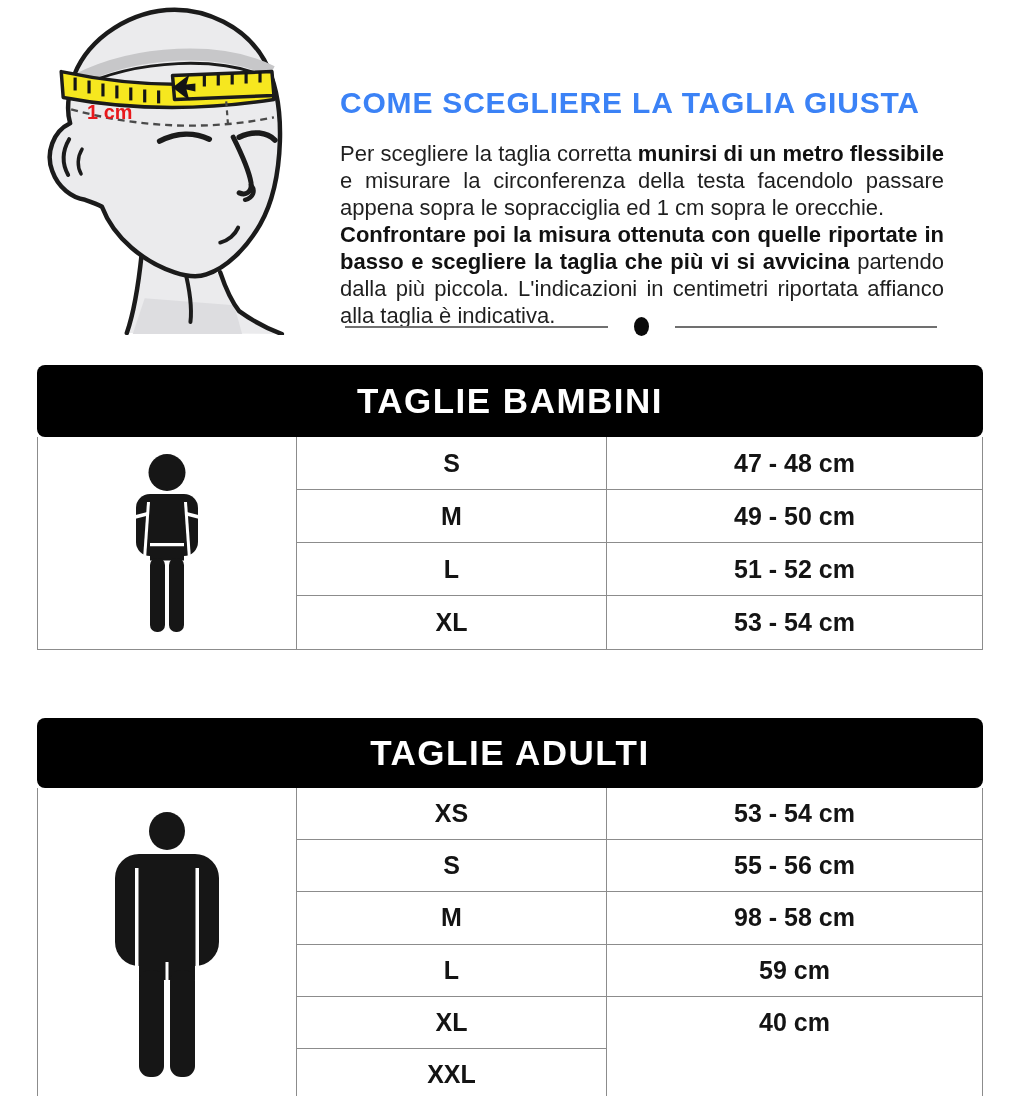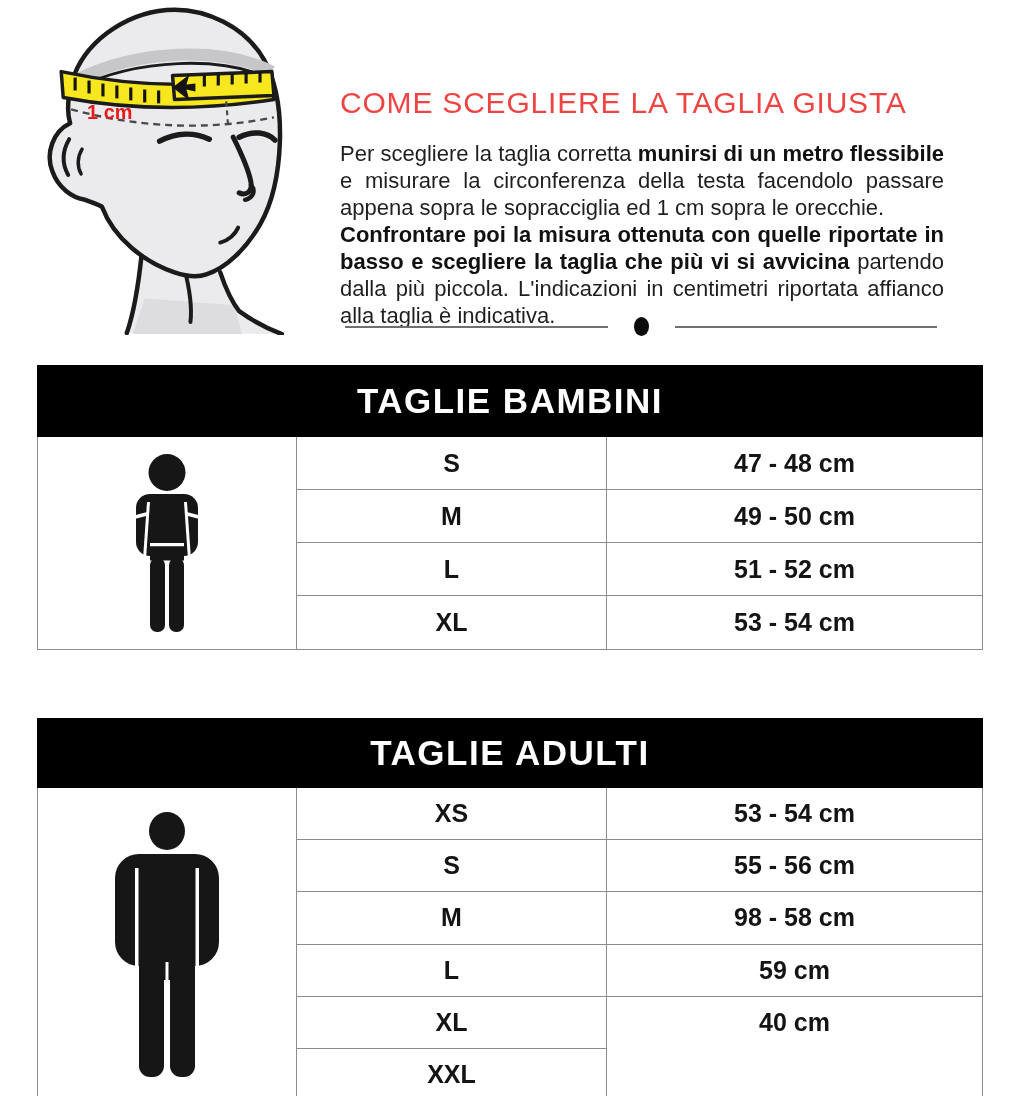--- a/index.html
+++ b/index.html
@@ -5,35 +5,35 @@
   html,body{margin:0;padding:0;}
   body{
     width:1024px;height:1096px;position:relative;background:#ffffff;
     font-family:"Liberation Sans",sans-serif;color:#1d1d1d;overflow:hidden;
   }
   
   .head-fig{position:absolute;left:25px;top:2px;width:308px;height:333px;}
   
   .intro{position:absolute;left:340px;top:86px;width:604px;}
   .intro-title{
-    margin:0 0 20px 0;font-size:30px;line-height:34px;font-weight:400;
-    letter-spacing:0.8px;color:#ef4444;white-space:nowrap;
+    margin:0 0 20px 0;font-size:30px;line-height:34px;font-weight:700;
+    letter-spacing:0.8px;color:#3b82f6;white-space:nowrap;
   }
   .intro p{margin:0;font-size:22px;line-height:27px;text-align:justify;color:#1f1f1f;}
   .intro b{font-weight:700;color:#111;}
   .divider{position:absolute;left:345px;top:317px;width:592px;display:flex;align-items:center;}
   .divider .line{flex:1;height:2px;background:#707070;}
   .divider .dot{width:15px;height:19px;background:#0a0a0a;border-radius:50%;margin:0 26px;flex:none;}
   
   .size-table{position:absolute;left:37px;width:946px;}
   #table-bambini{top:365px;}
   #table-adulti{top:690px;margin-top:28px;}
   .table-header{
     background:#000;color:#fff;display:flex;align-items:center;justify-content:center;
-    font-size:35px;font-weight:700;letter-spacing:1.5px;
+    font-size:35px;font-weight:700;letter-spacing:1.5px;border-radius:8px;
   }
   #table-bambini .table-header{height:72px;}
   #table-adulti .table-header{height:70px;}
   .table-body{
     display:grid;grid-template-columns:259px 310px 375px;
     border:1px solid #8c8c8c;border-top:none;background:#fff;
   }
   #table-bambini .table-body{height:212px;grid-template-rows:repeat(4,1fr);}
   #table-adulti .table-body{height:313px;grid-template-rows:repeat(6,1fr);}
   .icon-cell{grid-column:1;grid-row:1/-1;display:flex;align-items:center;justify-content:center;border-right:1px solid #8c8c8c;}

